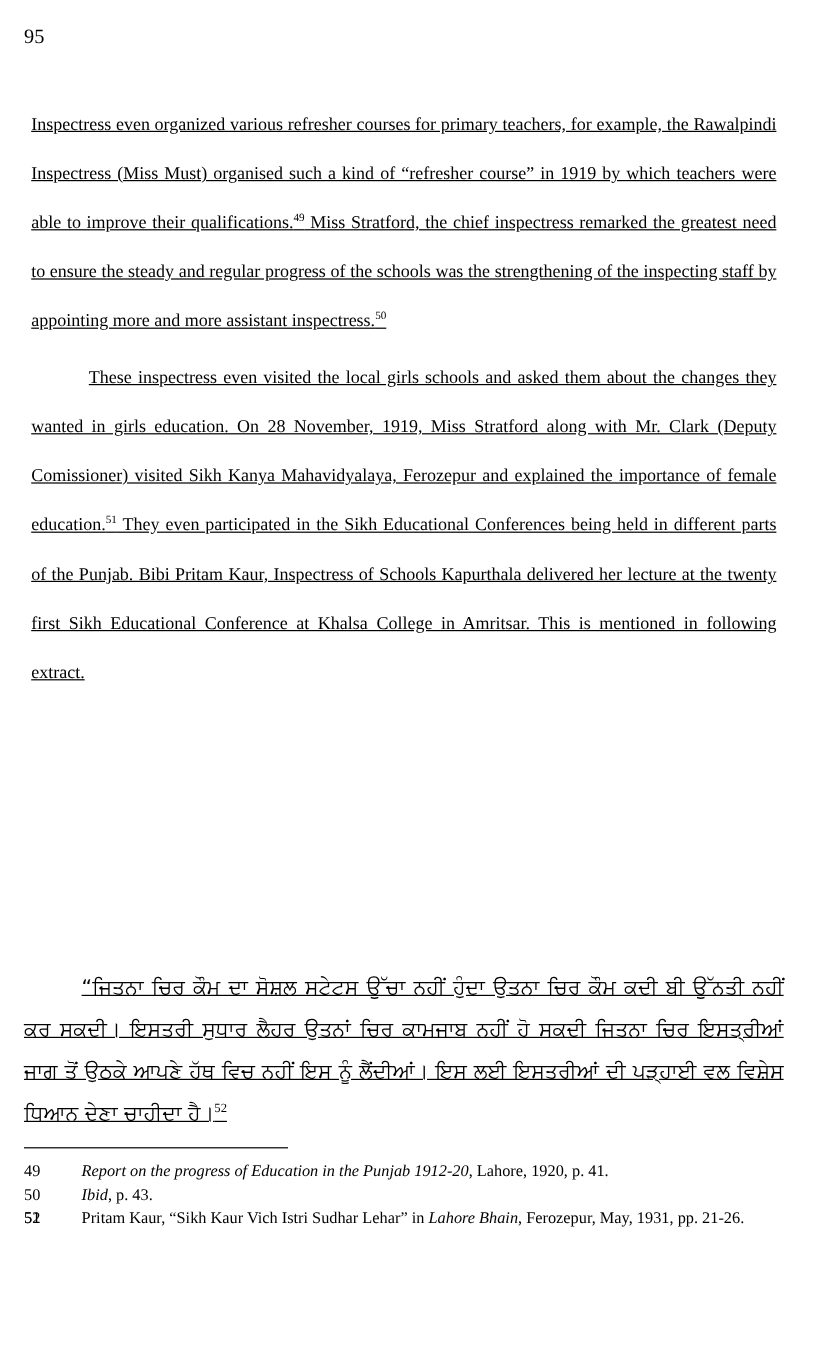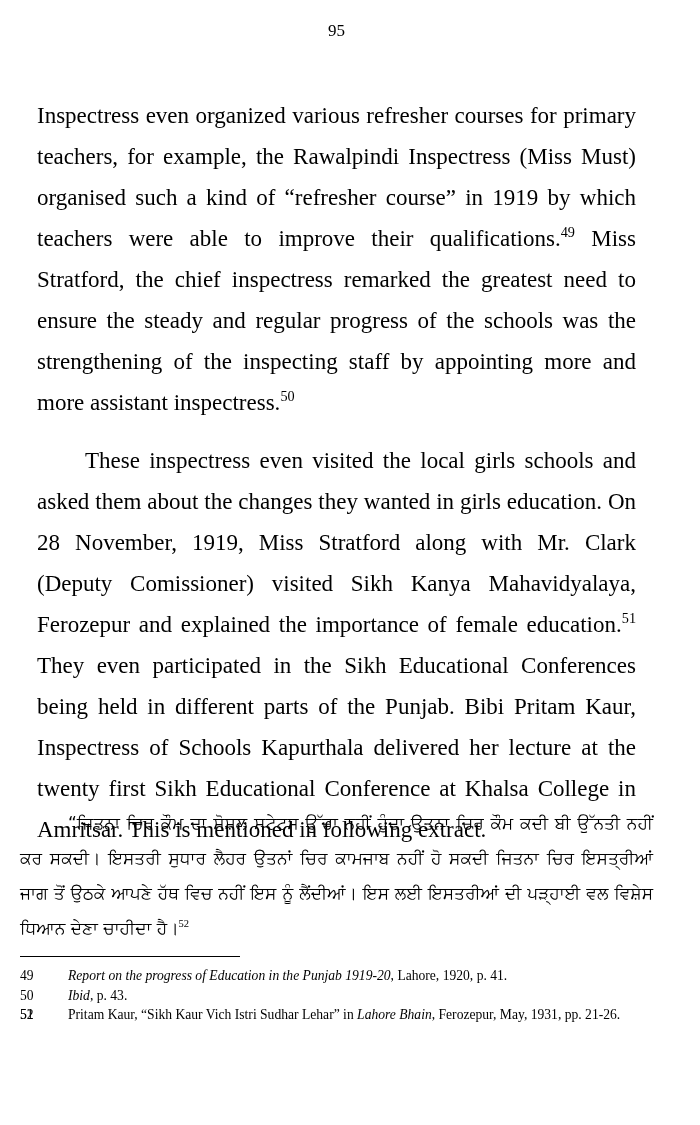--- a/index.html
+++ b/index.html
@@ -20,41 +20,42 @@
     position: absolute;
     inset: 0;
   }
 
   
   .folio {
     position: absolute;
     top: 22px;
     left: 20px;
     width: 633px;
-    text-align: center;
+    text-align: left;
     font-size: 17px;
     line-height: 1;
   }
 
   
   .body-block {
     position: absolute;
     top: 78px;
     left: 20px;
     width: 633px;
   }
 
   p.para {
-    margin: 17px;
-    font-size: 23px;
+    margin: 6px;
+    font-size: 15px;
     line-height: 41px;
     text-align: justify;
     text-justify: inter-word;
     -webkit-hyphens: none;
     hyphens: none;
+    text-decoration: underline;
   }
   p.para.indent {
     text-indent: 48px;
   }
 
   sup.fn {
     font-size: 0.62em;
     vertical-align: super;
     line-height: 0;
   }
@@ -67,20 +68,21 @@
     width: 633px;
   }
   p.quote {
     margin: 0;
     font-size: 17px;
     line-height: 35px;
     text-align: justify;
     text-justify: inter-word;
     text-indent: 48px;
     font-family: "DejaVu Sans", "Liberation Sans", sans-serif;
+    text-decoration: underline;
   }
   p.quote sup.fn {
     font-family: "Liberation Serif", "DejaVu Serif", serif;
     font-size: 0.62em;
   }
 
   
   .footnotes {
     position: absolute;
     top: 956px;
@@ -131,20 +133,20 @@
       </div>
   </div>
 
   <div class="quote-block">
     <p class="quote">“ਜਿਤਨਾ ਚਿਰ ਕੌਮ ਦਾ ਸੋਸ਼ਲ ਸਟੇਟਸ ਉੱਚਾ ਨਹੀਂ ਹੁੰਦਾ ਉਤਨਾ ਚਿਰ ਕੌਮ ਕਦੀ ਬੀ ਉੱਨਤੀ ਨਹੀਂ ਕਰ ਸਕਦੀ। ਇਸਤਰੀ ਸੁਧਾਰ ਲੈਹਰ ਉਤਨਾਂ ਚਿਰ ਕਾਮਜਾਬ ਨਹੀਂ ਹੋ ਸਕਦੀ ਜਿਤਨਾ ਚਿਰ ਇਸਤ੍ਰੀਆਂ ਜਾਗ ਤੋਂ ਉਠਕੇ ਆਪਣੇ ਹੱਥ ਵਿਚ ਨਹੀਂ ਇਸ ਨੂੰ ਲੈਂਦੀਆਂ। ਇਸ ਲਈ ਇਸਤਰੀਆਂ ਦੀ ਪੜ੍ਹਾਈ ਵਲ ਵਿਸ਼ੇਸ ਧਿਆਨ ਦੇਣਾ ਚਾਹੀਦਾ ਹੈ।<sup class="fn">52</sup></p>
   </div>
 
   <div class="footnotes">
     <div class="fn-rule"></div>
     <ul class="fn-list">
-        <li class="fn-item"><span class="fn-num">49</span><span class="fn-text"><i>Report on the progress of Education in the Punjab 1919-20</i>, Lahore, 1920, p. 41.</span></li>
+        <li class="fn-item"><span class="fn-num">49</span><span class="fn-text"><i>Report on the progress of Education in the Punjab 1912-20</i>, Lahore, 1920, p. 41.</span></li>
         <li class="fn-item"><span class="fn-num">50</span><span class="fn-text"><i>Ibid</i>, p. 43.</span></li>
         <li class="fn-item"><span class="fn-num">51</span></li>
         <li class="fn-item"><span class="fn-num">52</span><span class="fn-text">Pritam Kaur, “Sikh Kaur Vich Istri Sudhar Lehar” in <i>Lahore Bhain</i>, Ferozepur, May, 1931, pp. 21-26.</span></li>
       </ul>
   </div>
 
 </div>
 
 </body></html>

